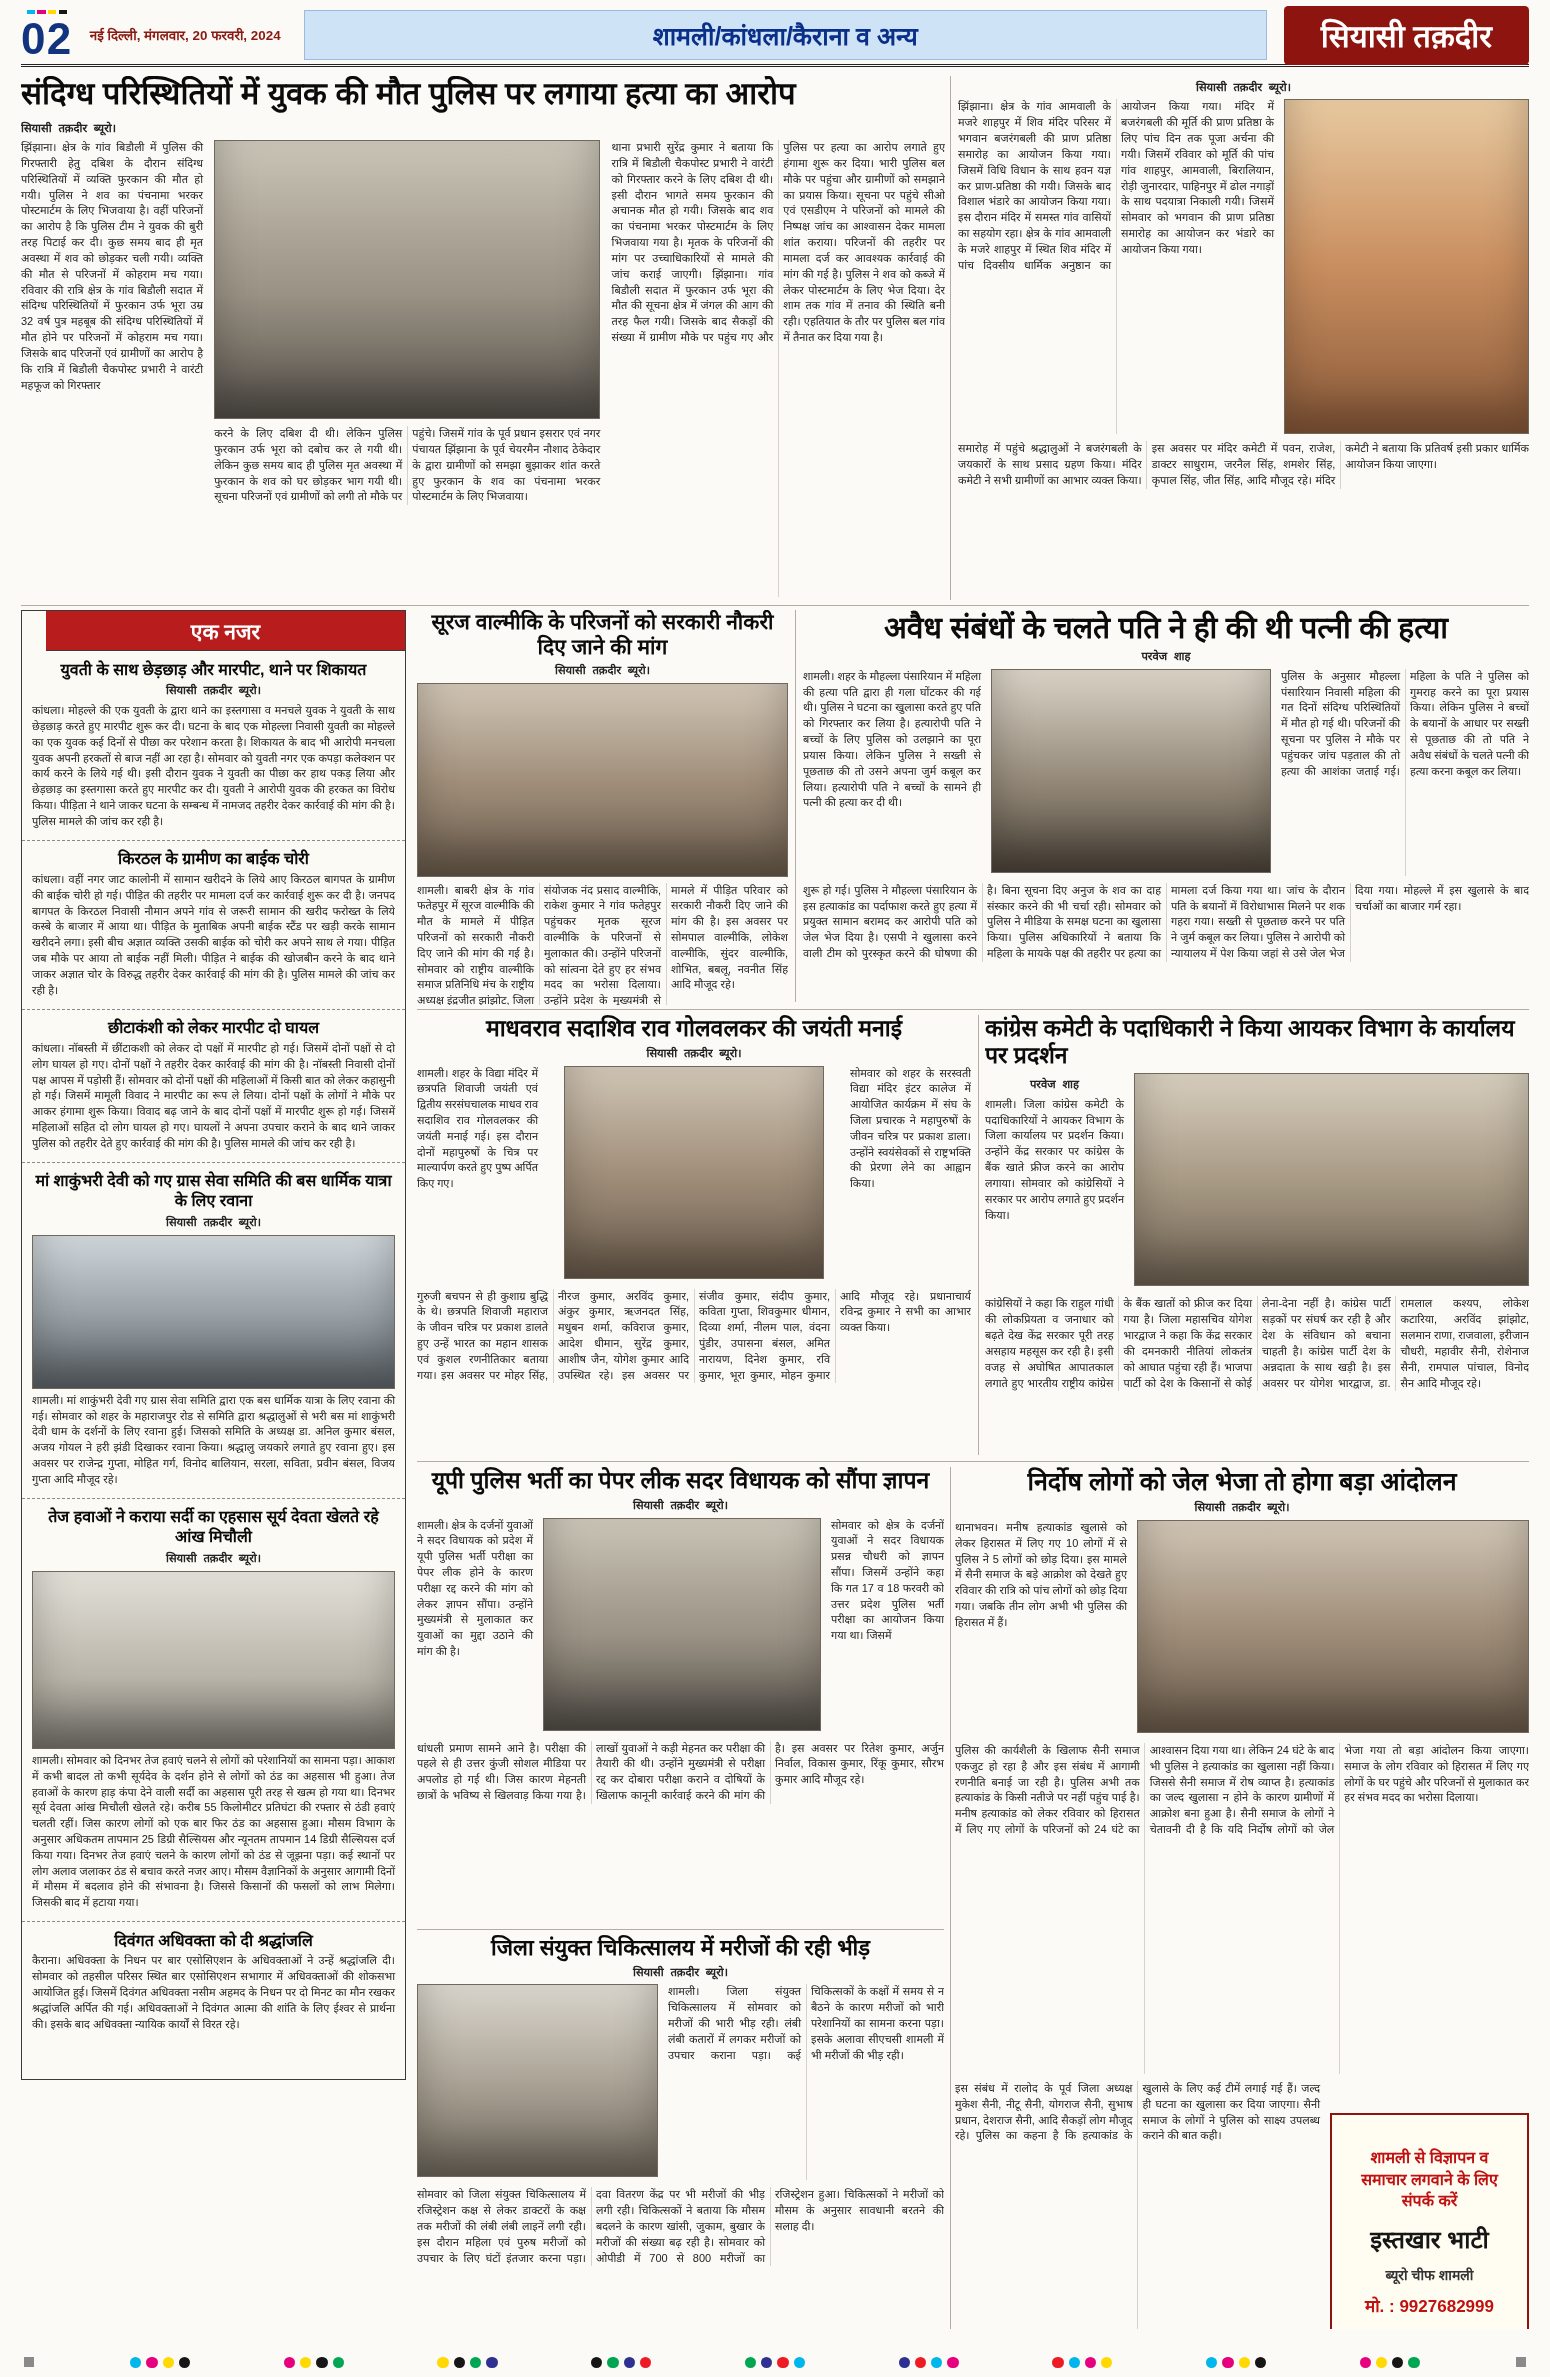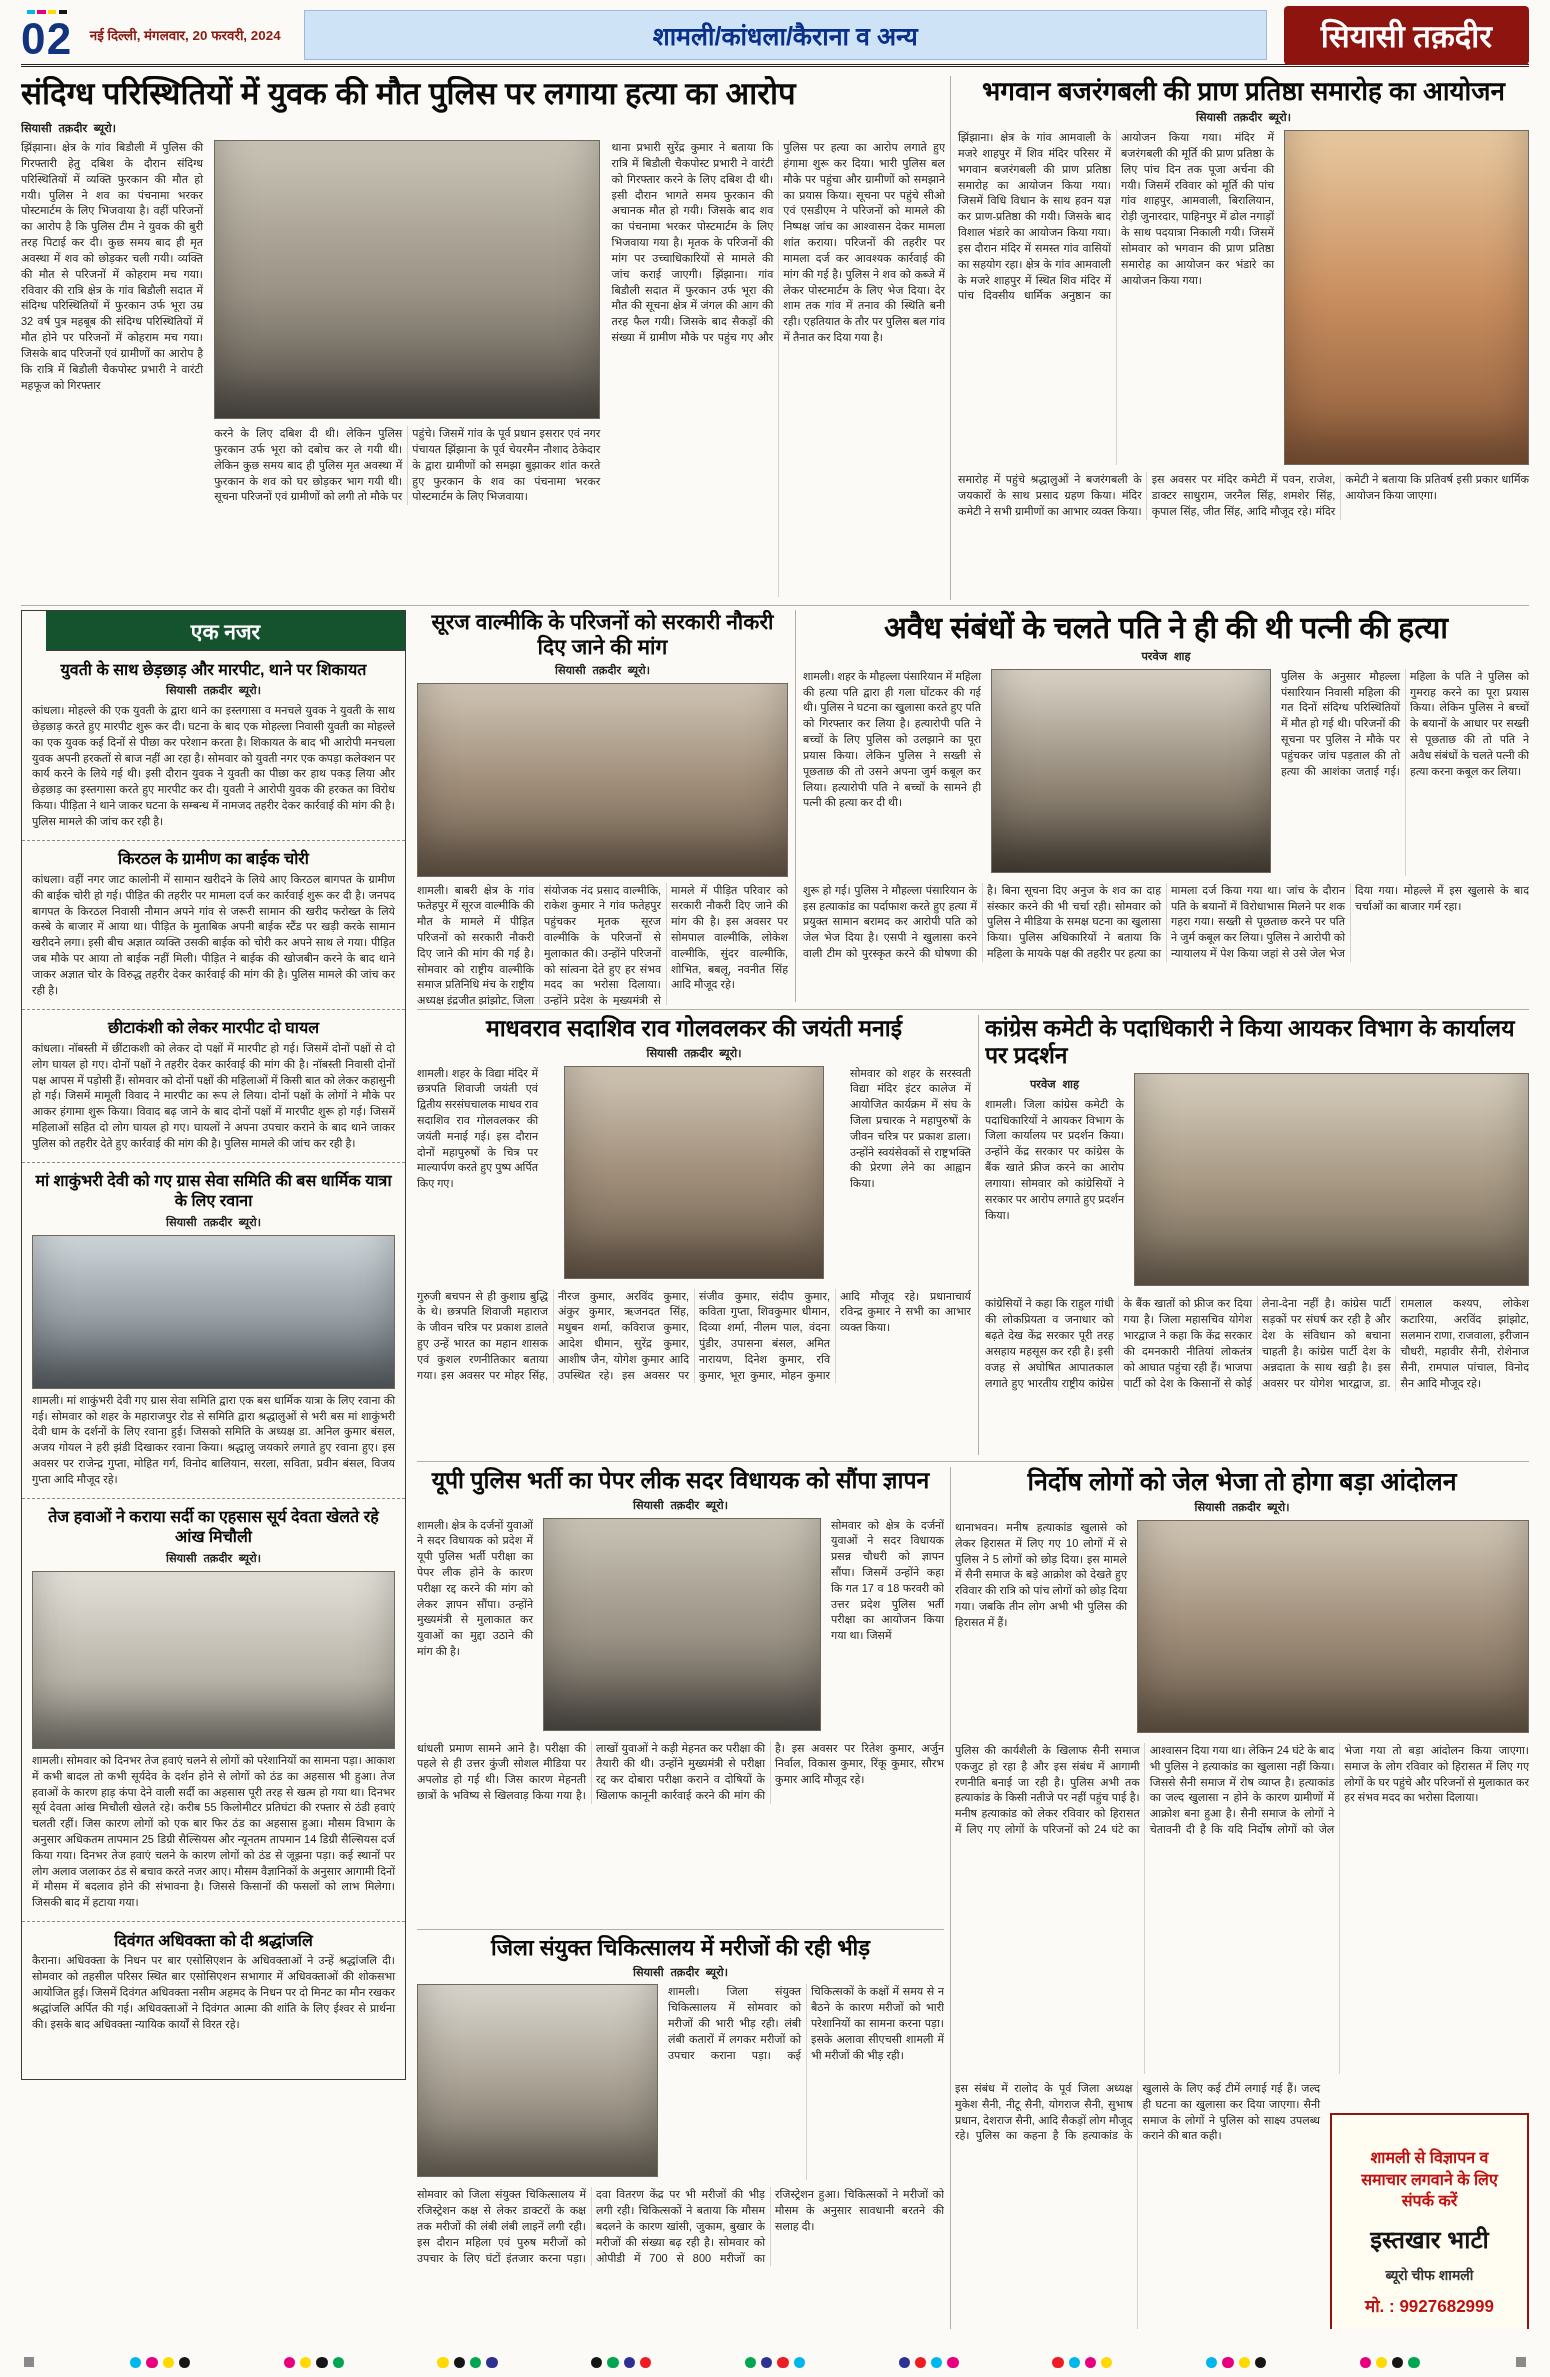--- a/index.html
+++ b/index.html
@@ -64,21 +64,21 @@
   #art-hospital {left:417px;  top:1935px; width:527px;  height:395px;}
   #art-nirdosh  {left:955px; top:1467px; width:574px;  height:862px;}
   
   #art-police h2{font-size:31px; margin-bottom:7px;}
   .police-grid{display:grid; grid-template-columns:182px 386px 1fr; gap:11.3px; height:457px;}
   .police-grid .photo{width:386px;height:279px;margin-bottom:7px;}
   #art-bajrang h2{font-size:26px; text-align:center; margin-bottom:2.8px;}
   .bj-row{display:flex; gap:10px; height:335px; margin-bottom:7px;}
   .bj-row .txt{flex:1;}
   .bj-row .photo{width:245px;height:335px;flex:none;}
-  .en-title{background:#14532d;color:#fff;text-align:center;font-size:21px;font-weight:bold;padding:5.6px 0;border-bottom:1.4px solid #3b3b3b;margin-left:24px;}
+  .en-title{background:#b91c1c;color:#fff;text-align:center;font-size:21px;font-weight:bold;padding:5.6px 0;border-bottom:1.4px solid #3b3b3b;margin-left:24px;}
   .en-item{padding:8.5px 10px 10px;border-bottom:0.7px dashed #8a8a8a;}
   .en-item:last-child{border-bottom:none;}
   .en-h{font-size:16px;font-weight:bold;text-align:center;line-height:1.25;margin-bottom:2.8px;color:#0b0b0b;}
   .en-item .photo{width:100%;margin:4.2px 0;}
   .en-ph-bus{height:154px;}
   .en-ph-road{height:178px;}
   #art-suraj h2{font-size:21px;text-align:center;}
   #art-suraj .photo{width:100%;height:194px;margin:4.2px 0 5.6px;}
   #art-avaidh h2{font-size:30px;text-align:center;}
   .av-grid{display:grid;grid-template-columns:178px 280px 1fr;gap:10px;height:207px;margin-bottom:7px;}
@@ -156,21 +156,20 @@
       <div class="bodytxt">झिंझाना। क्षेत्र के गांव बिडौली में पुलिस की गिरफ्तारी हेतु दबिश के दौरान संदिग्ध परिस्थितियों में व्यक्ति फुरकान की मौत हो गयी। पुलिस ने शव का पंचनामा भरकर पोस्टमार्टम के लिए भिजवाया है। वहीं परिजनों का आरोप है कि पुलिस टीम ने युवक की बुरी तरह पिटाई कर दी। कुछ समय बाद ही मृत अवस्था में शव को छोड़कर चली गयी। व्यक्ति की मौत से परिजनों में कोहराम मच गया। रविवार की रात्रि क्षेत्र के गांव बिडौली सदात में संदिग्ध परिस्थितियों में फुरकान उर्फ भूरा उम्र 32 वर्ष पुत्र महबूब की संदिग्ध परिस्थितियों में मौत होने पर परिजनों में कोहराम मच गया। जिसके बाद परिजनों एवं ग्रामीणों का आरोप है कि रात्रि में बिडौली चैकपोस्ट प्रभारी ने वारंटी महफूज को गिरफ्तार</div>
       <div>
         <div class="photo ph1"></div>
         <div class="bodytxt cols2">करने के लिए दबिश दी थी। लेकिन पुलिस फुरकान उर्फ भूरा को दबोच कर ले गयी थी। लेकिन कुछ समय बाद ही पुलिस मृत अवस्था में फुरकान के शव को घर छोड़कर भाग गयी थी। सूचना परिजनों एवं ग्रामीणों को लगी तो मौके पर पहुंचे। जिसमें गांव के पूर्व प्रधान इसरार एवं नगर पंचायत झिंझाना के पूर्व चेयरमैन नौशाद ठेकेदार के द्वारा ग्रामीणों को समझा बुझाकर शांत करते हुए फुरकान के शव का पंचनामा भरकर पोस्टमार्टम के लिए भिजवाया।</div>
       </div>
       <div class="bodytxt cols2">थाना प्रभारी सुरेंद्र कुमार ने बताया कि रात्रि में बिडौली चैकपोस्ट प्रभारी ने वारंटी को गिरफ्तार करने के लिए दबिश दी थी। इसी दौरान भागते समय फुरकान की अचानक मौत हो गयी। जिसके बाद शव का पंचनामा भरकर पोस्टमार्टम के लिए भिजवाया गया है। मृतक के परिजनों की मांग पर उच्चाधिकारियों से मामले की जांच कराई जाएगी। झिंझाना। गांव बिडौली सदात में फुरकान उर्फ भूरा की मौत की सूचना क्षेत्र में जंगल की आग की तरह फैल गयी। जिसके बाद सैकड़ों की संख्या में ग्रामीण मौके पर पहुंच गए और पुलिस पर हत्या का आरोप लगाते हुए हंगामा शुरू कर दिया। भारी पुलिस बल मौके पर पहुंचा और ग्रामीणों को समझाने का प्रयास किया। सूचना पर पहुंचे सीओ एवं एसडीएम ने परिजनों को मामले की निष्पक्ष जांच का आश्वासन देकर मामला शांत कराया। परिजनों की तहरीर पर मामला दर्ज कर आवश्यक कार्रवाई की मांग की गई है। पुलिस ने शव को कब्जे में लेकर पोस्टमार्टम के लिए भेज दिया। देर शाम तक गांव में तनाव की स्थिति बनी रही। एहतियात के तौर पर पुलिस बल गांव में तैनात कर दिया गया है।</div>
     </div>
   </div>
 
   <div class="art" id="art-bajrang">
-    <h2>भगवान बजरंगबली की प्राण प्रतिष्ठा समारोह का आयोजन</h2>
     <div class="by">सियासी तक़दीर ब्यूरो।</div>
     <div class="bj-row">
       <div class="txt bodytxt cols2">झिंझाना। क्षेत्र के गांव आमवाली के मजरे शाहपुर में शिव मंदिर परिसर में भगवान बजरंगबली की प्राण प्रतिष्ठा समारोह का आयोजन किया गया। जिसमें विधि विधान के साथ हवन यज्ञ कर प्राण-प्रतिष्ठा की गयी। जिसके बाद विशाल भंडारे का आयोजन किया गया। इस दौरान मंदिर में समस्त गांव वासियों का सहयोग रहा। क्षेत्र के गांव आमवाली के मजरे शाहपुर में स्थित शिव मंदिर में पांच दिवसीय धार्मिक अनुष्ठान का आयोजन किया गया। मंदिर में बजरंगबली की मूर्ति की प्राण प्रतिष्ठा के लिए पांच दिन तक पूजा अर्चना की गयी। जिसमें रविवार को मूर्ति की पांच गांव शाहपुर, आमवाली, बिरालियान, रोड़ी जुनारदार, पाहिनपुर में ढोल नगाड़ों के साथ पदयात्रा निकाली गयी। जिसमें सोमवार को भगवान की प्राण प्रतिष्ठा समारोह का आयोजन कर भंडारे का आयोजन किया गया।</div>
       <div class="photo ph2"></div>
     </div>
     <div class="bodytxt cols3">समारोह में पहुंचे श्रद्धालुओं ने बजरंगबली के जयकारों के साथ प्रसाद ग्रहण किया। मंदिर कमेटी ने सभी ग्रामीणों का आभार व्यक्त किया। इस अवसर पर मंदिर कमेटी में पवन, राजेश, डाक्टर साधुराम, जरनैल सिंह, शमशेर सिंह, कृपाल सिंह, जीत सिंह, आदि मौजूद रहे। मंदिर कमेटी ने बताया कि प्रतिवर्ष इसी प्रकार धार्मिक आयोजन किया जाएगा।</div>
   </div>
 
   <div class="art" id="art-eknajar">
     <div class="en-title">एक नजर</div>

